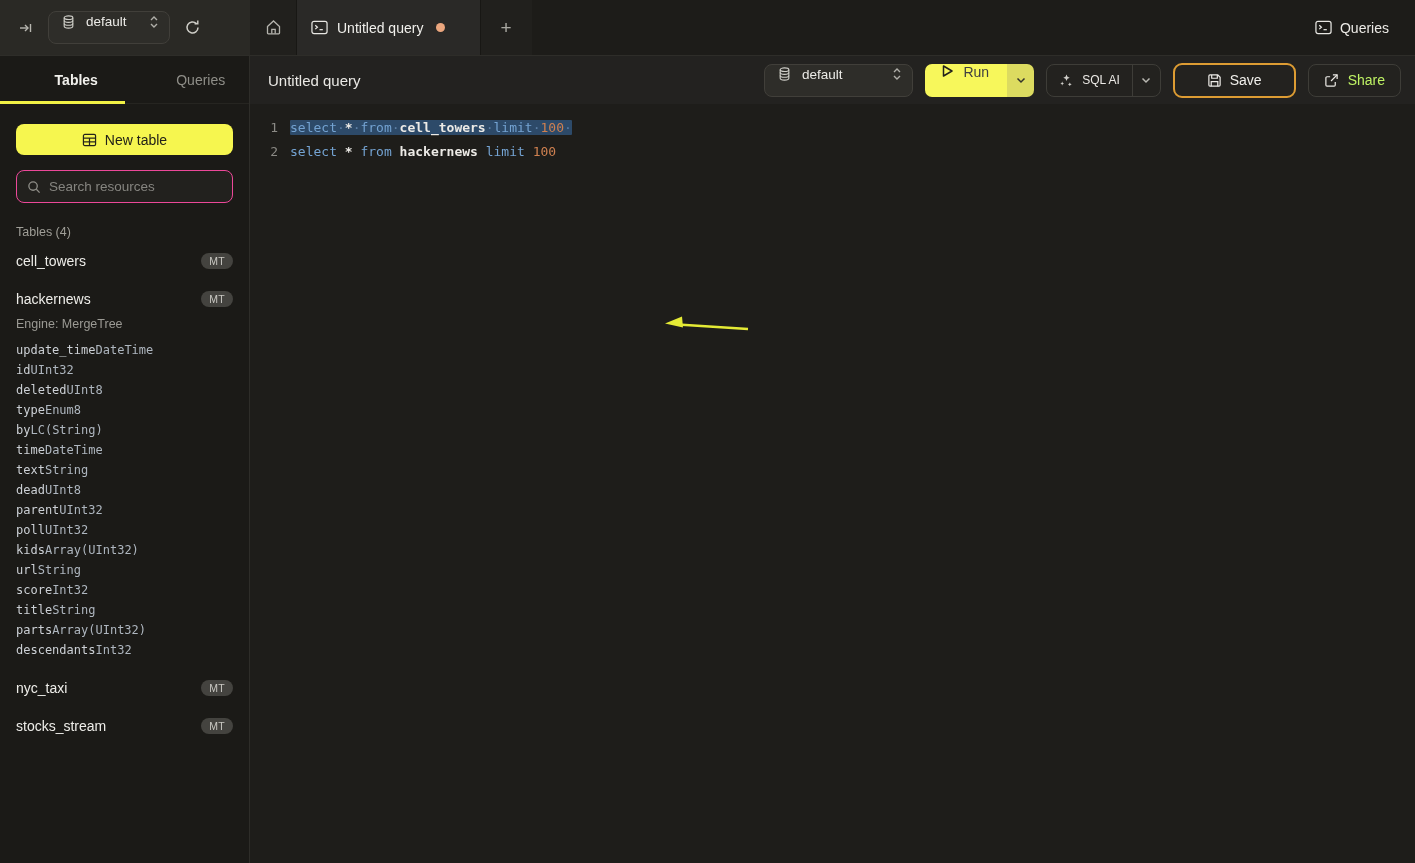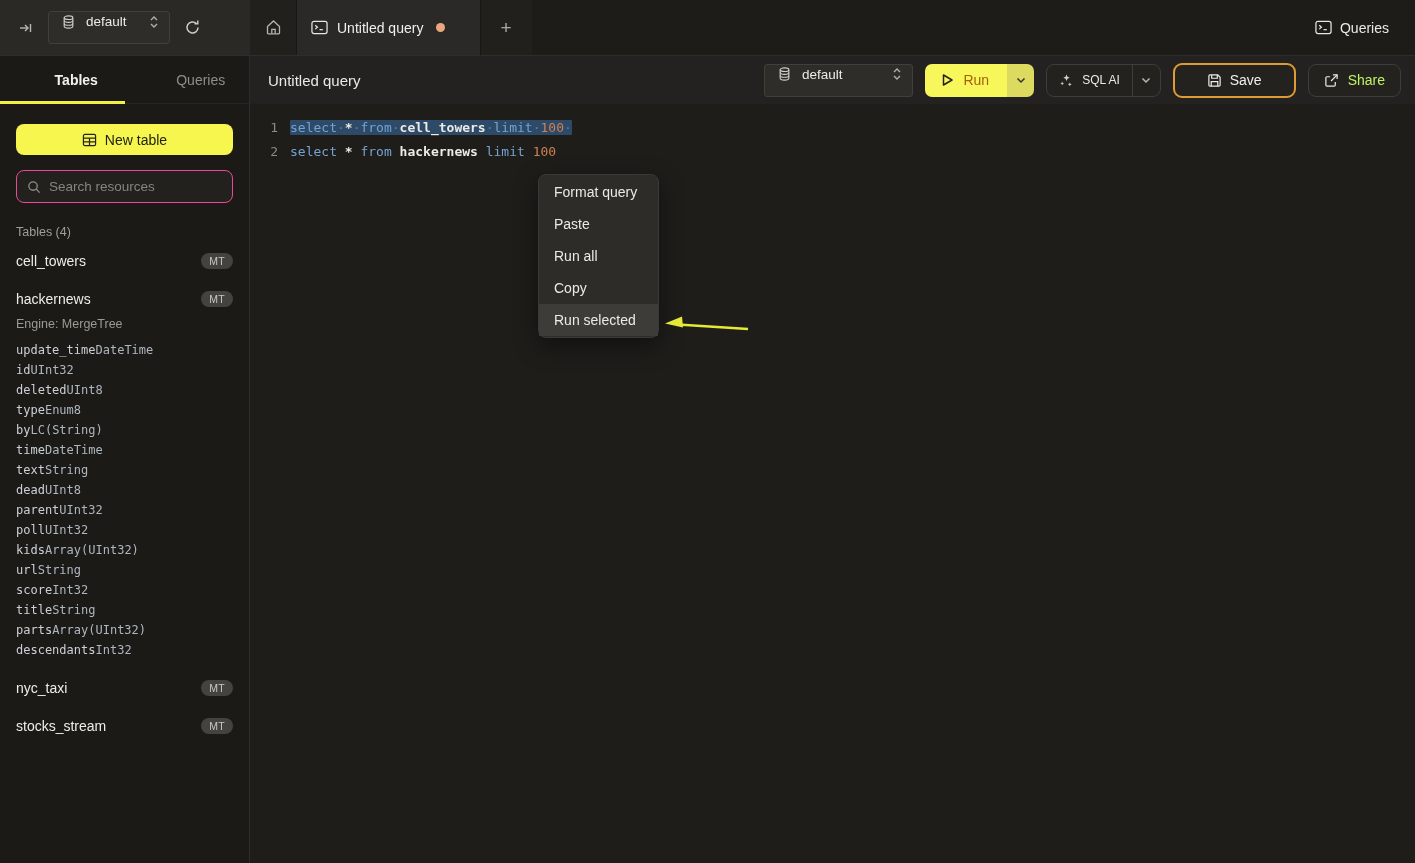--- a/index.html
+++ b/index.html
@@ -8,21 +8,21 @@
     font-family:"Liberation Sans", sans-serif;
     background:#201f1c; color:#e9e8e4;
     position:relative; font-size:14px;
   }
   svg { display:block; }
 
   
   .topbar { position:absolute; left:0; top:0; width:1415px; height:56px; background:#1d1c19; border-bottom:1px solid #2e2d29; display:flex; }
   .topbar-left { width:250px; height:100%; background:#2a2925; display:flex; align-items:center; padding:0 14px; gap:10px; }
   .icon-btn { background:none; border:none; color:#b8b7b1; cursor:pointer; display:flex; align-items:center; justify-content:center; padding:4px; }
-  .db-select { display:flex; align-items:center; gap:8px; background:#2e2d29; border:1px solid #413f3a; border-radius:3px; height:33px; padding:0 10px 12px 12px; color:#ecebe7; cursor:pointer; font-size:13.5px; font-family:inherit; }
+  .db-select { display:flex; align-items:center; gap:8px; background:#2e2d29; border:1px solid #413f3a; border-radius:8px; height:33px; padding:0 10px 12px 12px; color:#ecebe7; cursor:pointer; font-size:13.5px; font-family:inherit; }
   .db-select .lbl { padding:0 14px 0 2px; }
   .tabstrip { width:282px; height:100%; background:#21201d; display:flex; align-items:stretch; }
   .home-btn { width:46px; display:flex; align-items:center; justify-content:center; color:#b5b4ae; cursor:pointer; }
   .query-tab { width:185px; background:#2a2927; border-left:1px solid #181714; border-right:1px solid #181714; display:flex; align-items:center; gap:9px; padding:0 14px; cursor:pointer; }
   .query-tab .tab-label { font-size:14px; color:#f0efeb; white-space:nowrap; }
   .dirty-dot { width:9px; height:9px; border-radius:50%; margin-left:4px; flex:none; }
   .newtab-btn { width:50px; display:flex; align-items:center; justify-content:center; color:#a9a8a2; font-size:19px; cursor:pointer; background:#21201d; border:none; }
   .topbar-right { flex:1; display:flex; align-items:center; justify-content:flex-end; padding-right:26px; }
   .ghost-btn { display:flex; align-items:center; gap:8px; background:none; border:none; color:#eceae6; font-size:14px; font-family:inherit; cursor:pointer; }
 
@@ -47,21 +47,21 @@
   .col-name { color:#ccd0d5; }
   .col-type { color:#aeb6bf; }
   .cols-block { margin-bottom:12px; }
 
   
   .main { position:absolute; left:250px; top:56px; width:1165px; height:807px; background:#201f1c; }
   .main-header { height:48px; display:flex; align-items:center; padding:0 14px 0 18px; background:#232220; }
   .main-title { font-size:15px; color:#eae9e5; }
   .header-controls { margin-left:auto; display:flex; align-items:center; gap:12px; }
   .run-btn { display:flex; align-items:stretch; height:33px; border-radius:7px; overflow:hidden; cursor:pointer; border:none; padding:0; background:none; }
-  .run-main { background:#f7f75b; color:#a16207; display:flex; align-items:center; gap:9px; padding:0 18px 0 16px; font-size:14px; font-weight:500; font-family:inherit; }
+  .run-main { background:#f7f75b; color:#404040; display:flex; align-items:flex-start; gap:9px; padding:0 18px 0 16px; font-size:14px; font-weight:500; font-family:inherit; }
   .run-caret { background:#dcdb60; width:27px; display:flex; align-items:center; justify-content:center; color:#33322a; }
   .split-btn { display:flex; align-items:stretch; height:33px; border:1px solid #3e3d38; border-radius:8px; background:#23221f; color:#eceae6; cursor:pointer; overflow:hidden; }
   .split-main { display:flex; align-items:center; gap:8px; padding:12px 12px; font-size:12px; }
   .split-caret { width:28px; display:flex; align-items:center; justify-content:center; border-left:1px solid #3e3d38; color:#b9b8b2; }
   .save-btn { display:flex; align-items:center; gap:8px; height:35px; padding:0 32px; background:#23221f; border:2px solid #dd9c33; border-radius:9px; color:#f0efeb; font-size:14px; font-family:inherit; cursor:pointer; }
   .share-btn { display:flex; align-items:center; gap:9px; height:33px; padding:0 15px; background:#23221f; border:1px solid #3e3d38; border-radius:8px; color:#bef264; font-size:14px; font-family:inherit; cursor:pointer; }
 
   
   .editor { position:absolute; left:0; top:48px; right:0; bottom:0; background:#1e1d1a; padding-top:12px; font-family:"DejaVu Sans Mono", monospace; font-size:13px; }
   .code-line { display:flex; height:24px; line-height:24px; white-space:pre; }
@@ -359,26 +359,19 @@
       </button>
     </div>
   </div>
 
   <div class="editor">
     <div id="code-lines">
         <div class="code-line"><span class="gutter">1</span><span class="code"><span class="sel"><span class="tok-kw">select</span><span class="tok-ws">·</span><span class="tok-op">*</span><span class="tok-ws">·</span><span class="tok-kw">from</span><span class="tok-ws">·</span><span class="tok-ident">cell_towers</span><span class="tok-ws">·</span><span class="tok-kw">limit</span><span class="tok-ws">·</span><span class="tok-num">100</span><span class="tok-ws">·</span></span></span></div>
         <div class="code-line"><span class="gutter">2</span><span class="code"><span class="tok-kw">select</span><span> </span><span class="tok-op">*</span><span> </span><span class="tok-kw">from</span><span> </span><span class="tok-ident">hackernews</span><span> </span><span class="tok-kw">limit</span><span> </span><span class="tok-num">100</span></span></div>
       </div>
 
-    <div class="context-menu" id="context-menu">
-        <div class="menu-item">Format query</div>
-        <div class="menu-item">Paste</div>
-        <div class="menu-item">Run all</div>
-        <div class="menu-item">Copy</div>
-        <div class="menu-item highlighted">Run selected</div>
-      </div>
 
     <svg class="annotation-arrow" style="left:410px; top:204px;" width="95" height="32" viewBox="0 0 95 32">
       <line x1="88" y1="21" x2="18" y2="16.5" stroke="#e4ea35" stroke-width="2.6"></line>
       <path d="M22 8.5L5 15.5l18 4z" fill="#e4ea35"></path>
     </svg>
   </div>
 </main>
 
 </body></html>

